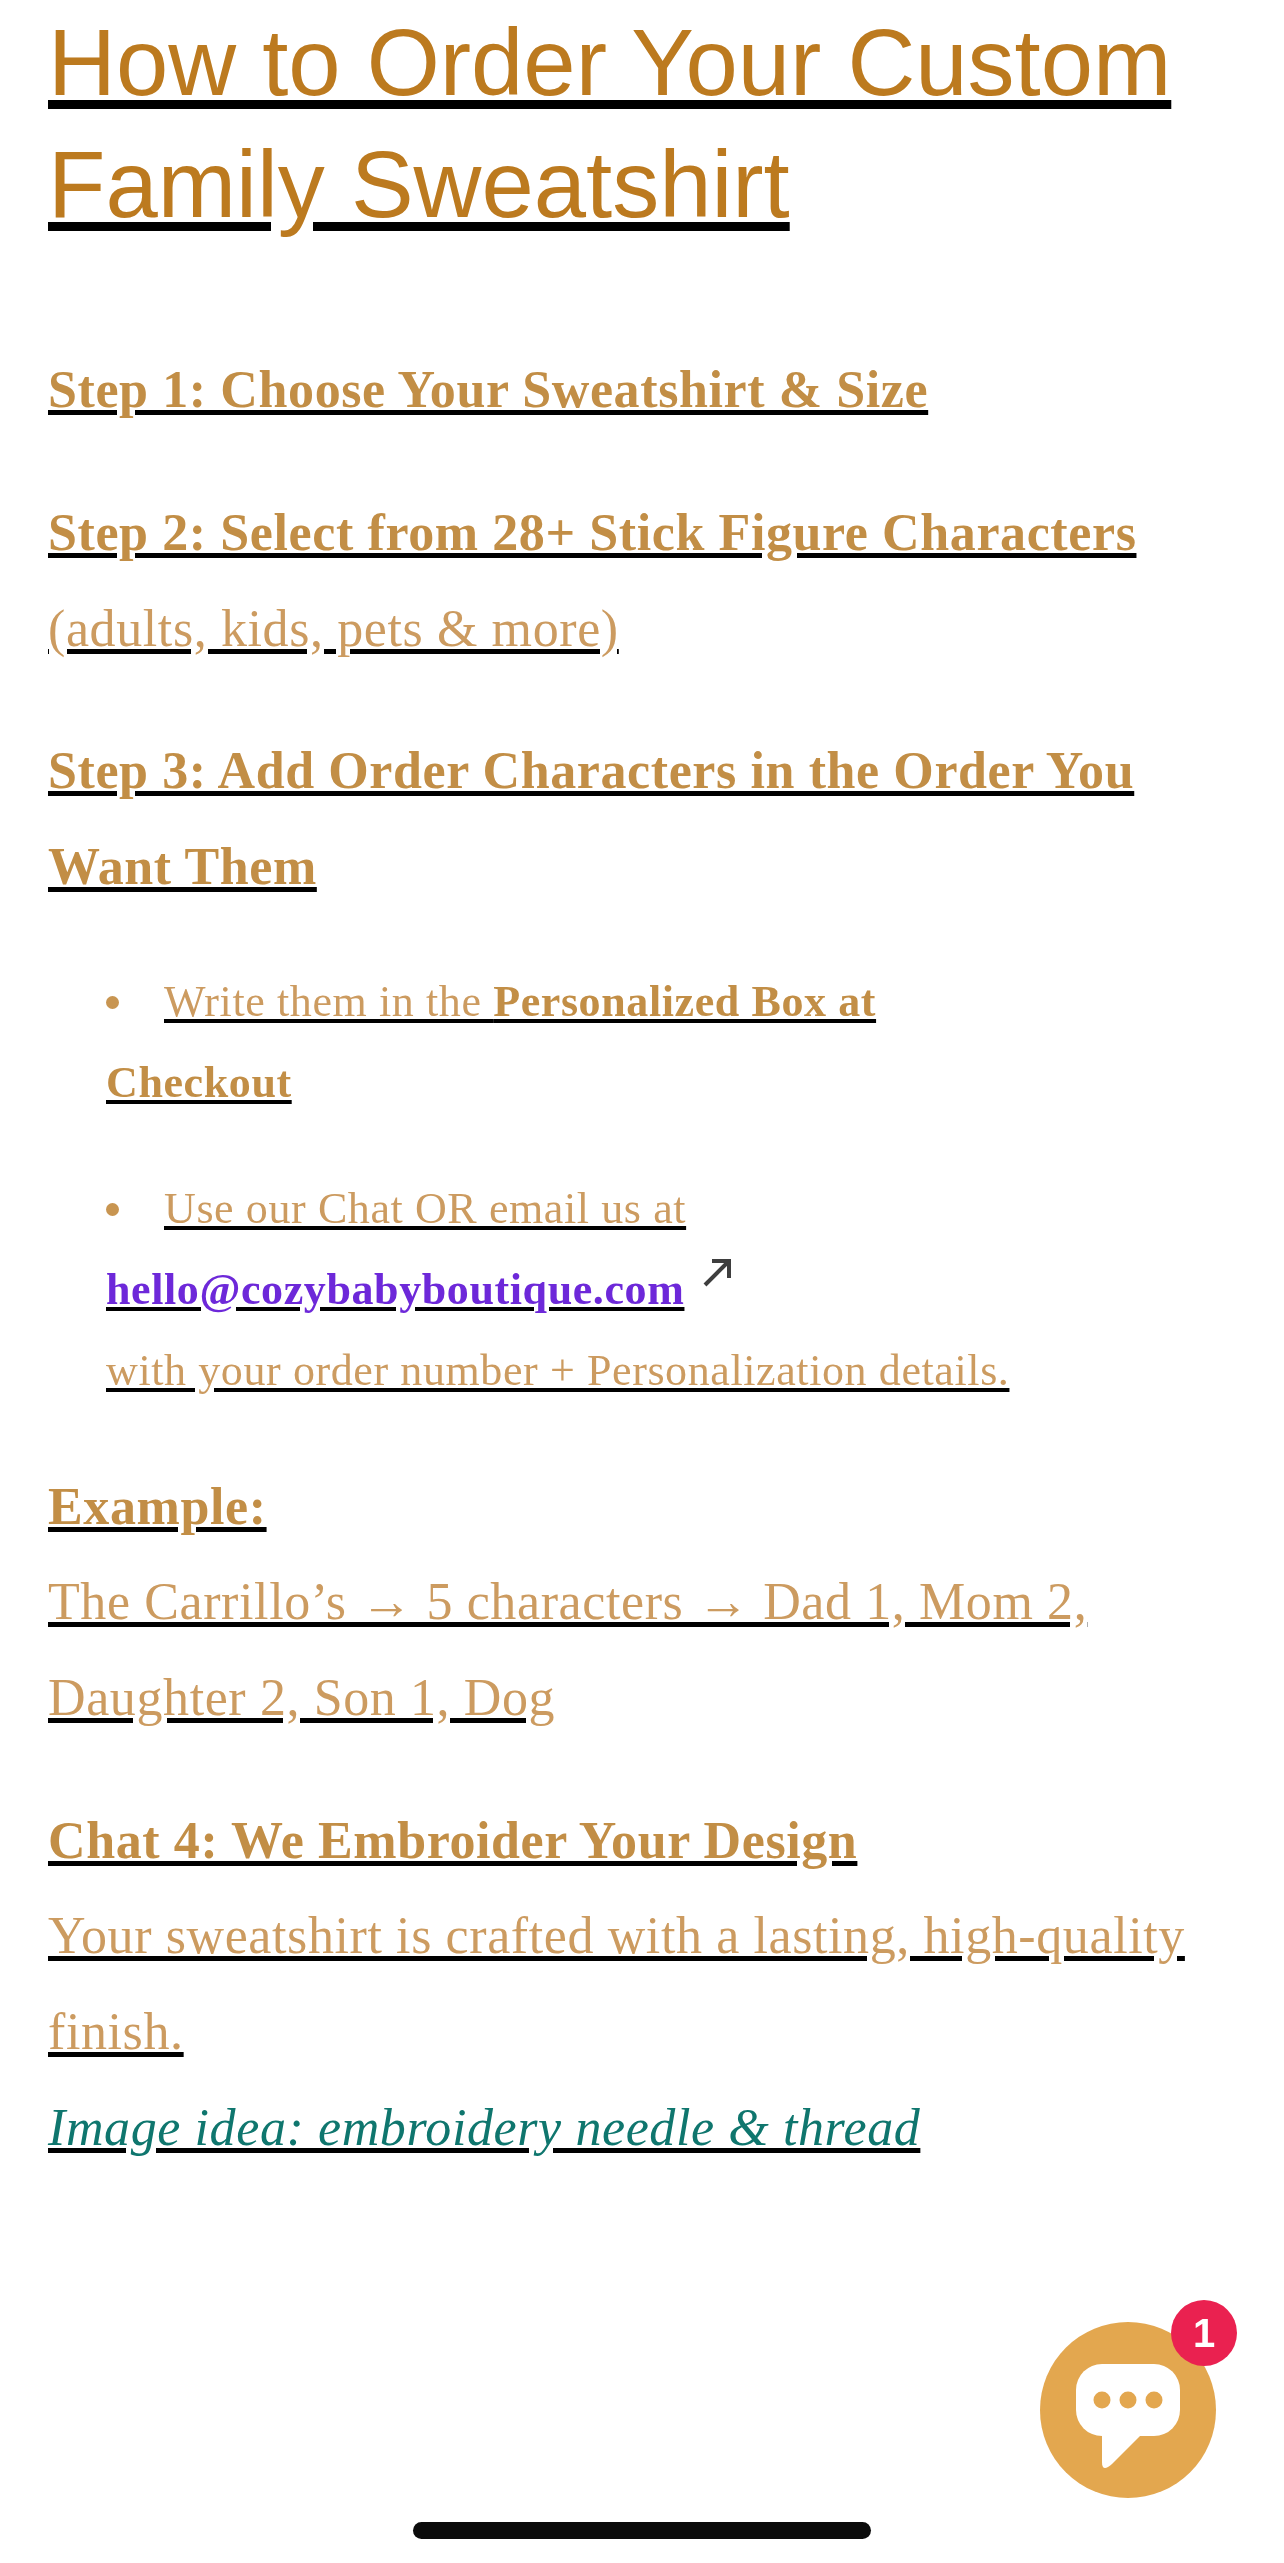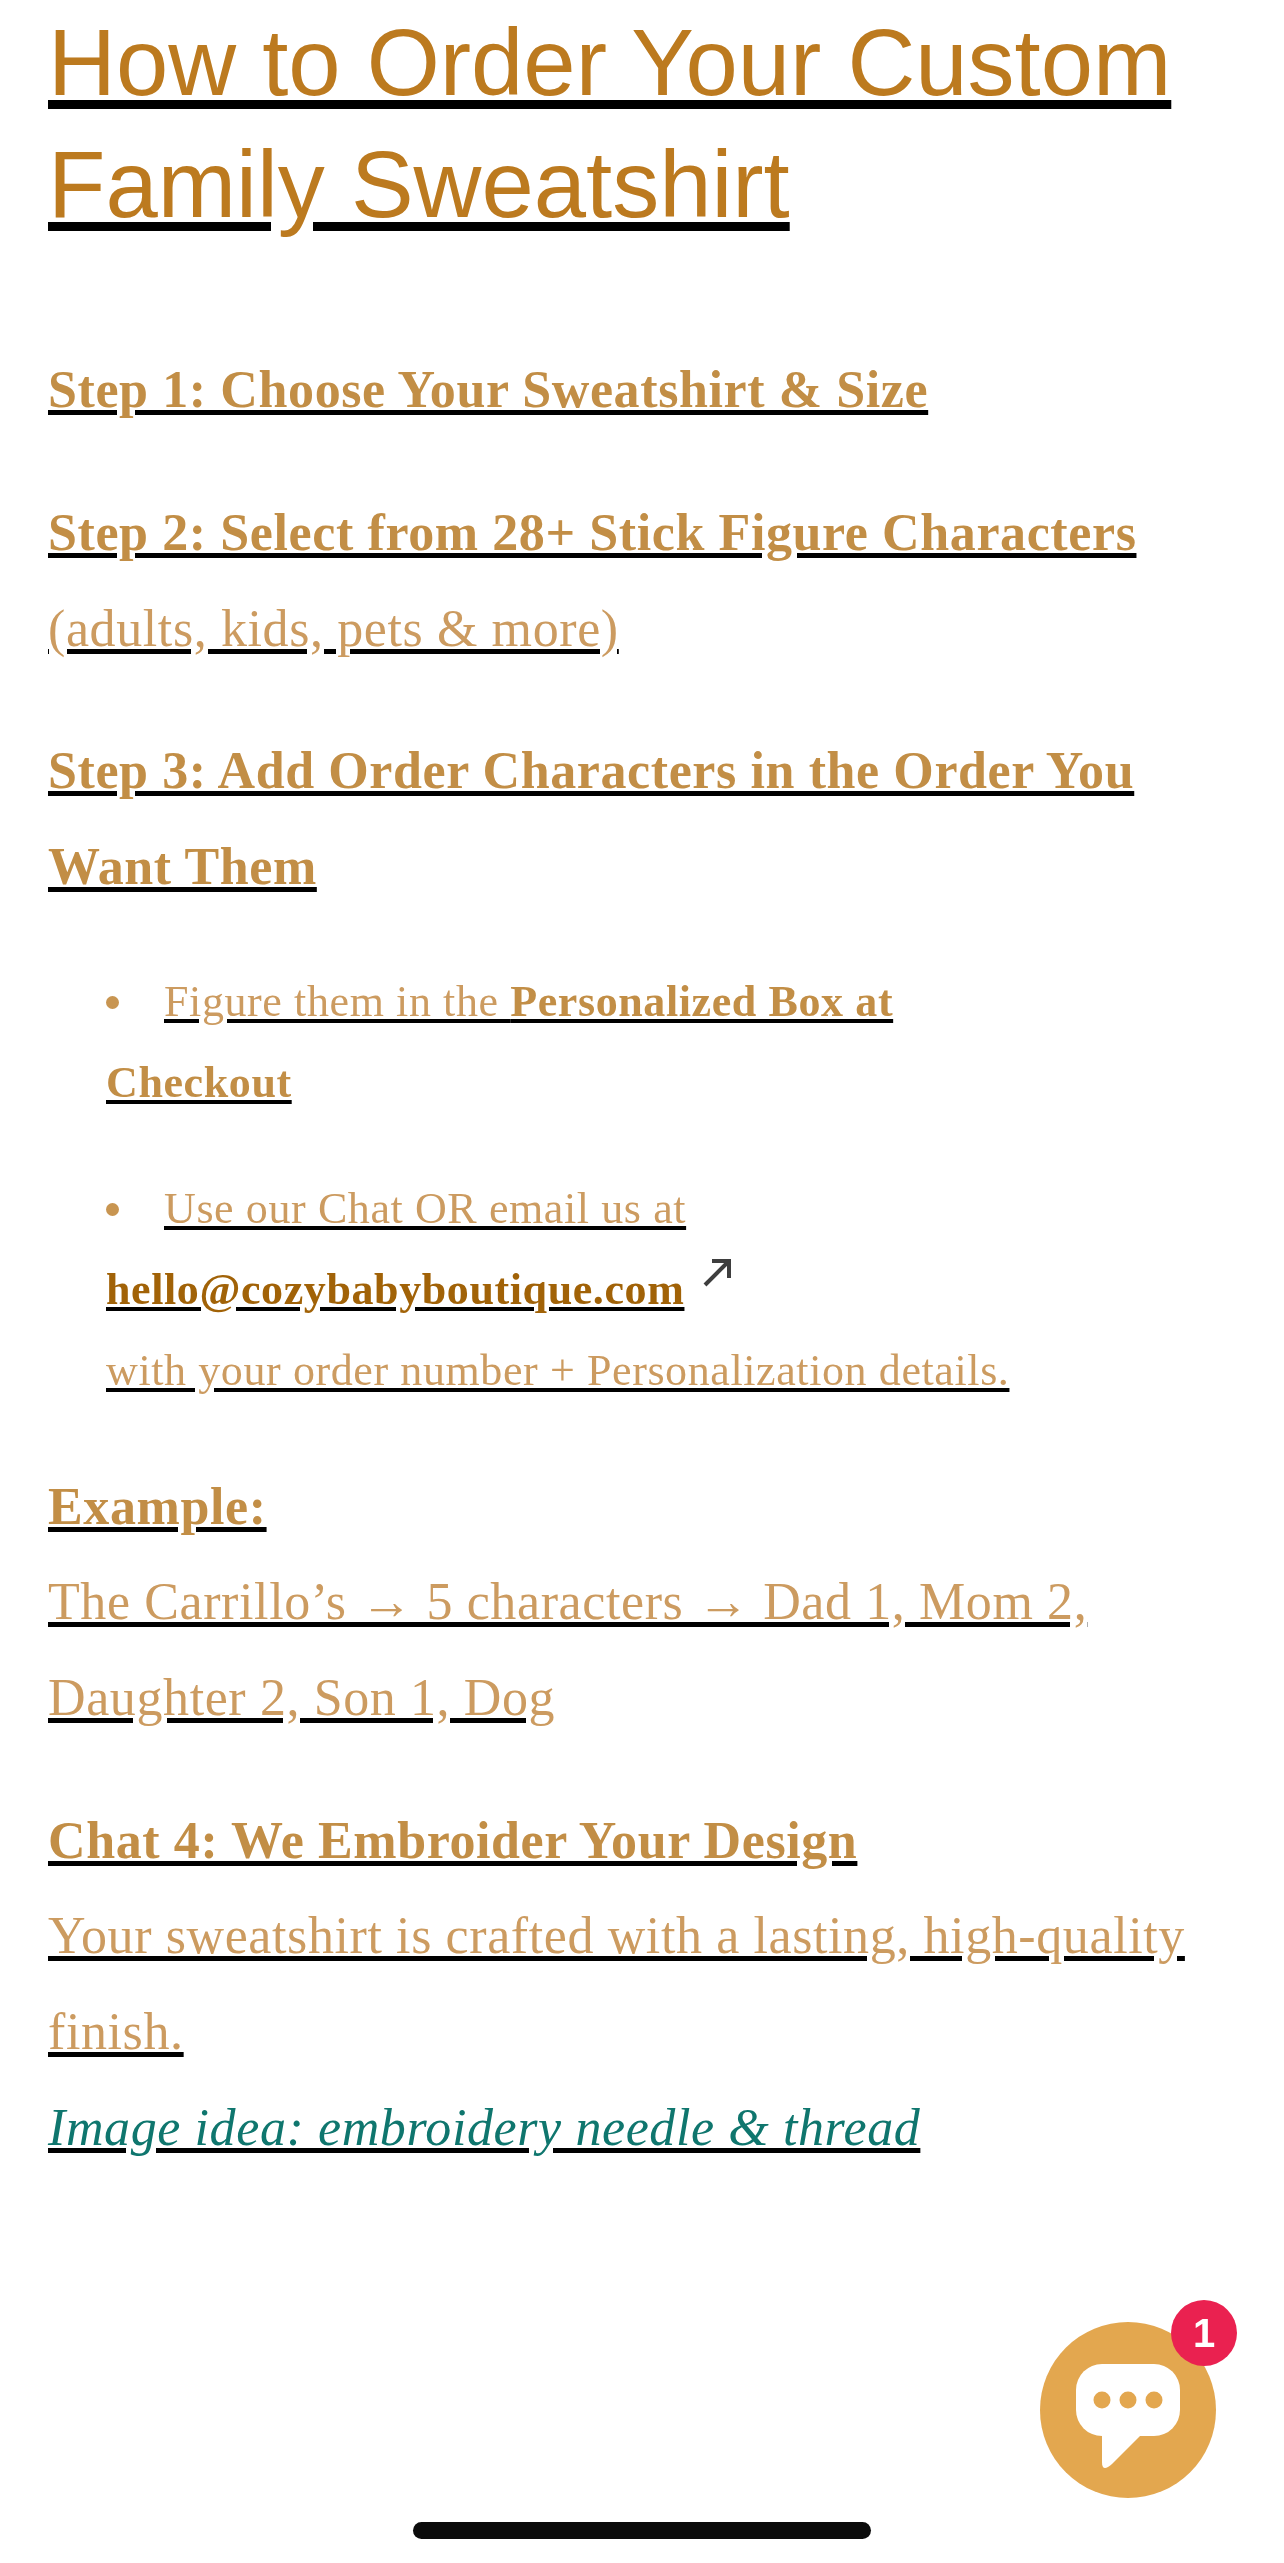--- a/index.html
+++ b/index.html
@@ -52,21 +52,21 @@
     font-size: 44px;
     line-height: 1.84;
     letter-spacing: 0.6px;
     color: #CC9B60;
     margin: 0 0 45px 0;
     white-space: pre-wrap;
   }
   li.rich:last-child { margin-bottom: 0; }
   li.rich::marker { color: #C89551; }
   a.email-link {
-    color: #a16207;
+    color: #6d28d9;
     font-weight: 700;
     text-decoration: none;
   }
   .arrow-icon {
     display: inline-block;
     width: 44px;
     height: 44px;
     margin-left: 12px;
     transform: translateY(-10px);
     vertical-align: baseline;
@@ -127,21 +127,21 @@
 
   <p class="rich"><strong>Step 1: Choose Your Sweatshirt &amp; Size</strong></p>
 
   <p class="rich"><strong>Step 2: Select from 28+ Stick Figure Characters</strong><span>
 (adults, kids, pets &amp; more)</span></p>
 
   <p class="rich"><strong>Step 3: Add Order Characters in the Order You
 Want Them</strong></p>
 
   <ul class="bullets">
-    <li class="rich"><span>Figure them in the </span><strong>Personalized Box at
+    <li class="rich"><span>Write them in the </span><strong>Personalized Box at
 Checkout</strong></li>
     <li class="rich"><span>Use our Chat OR email us at
 </span><a class="email-link" href="#">hello@cozybabyboutique.com</a><svg class="arrow-icon" viewBox="0 0 44 44" fill="none">
           <path d="M9 35 L33 11" stroke="#3E3E3E" stroke-width="4"></path>
           <path d="M16 11 L33 11 L33 28" stroke="#3E3E3E" stroke-width="4" fill="none"></path>
         </svg><span>
 with your order number + Personalization details.</span></li>
   </ul>
 
   <p class="rich"><strong>Example:</strong><span>

